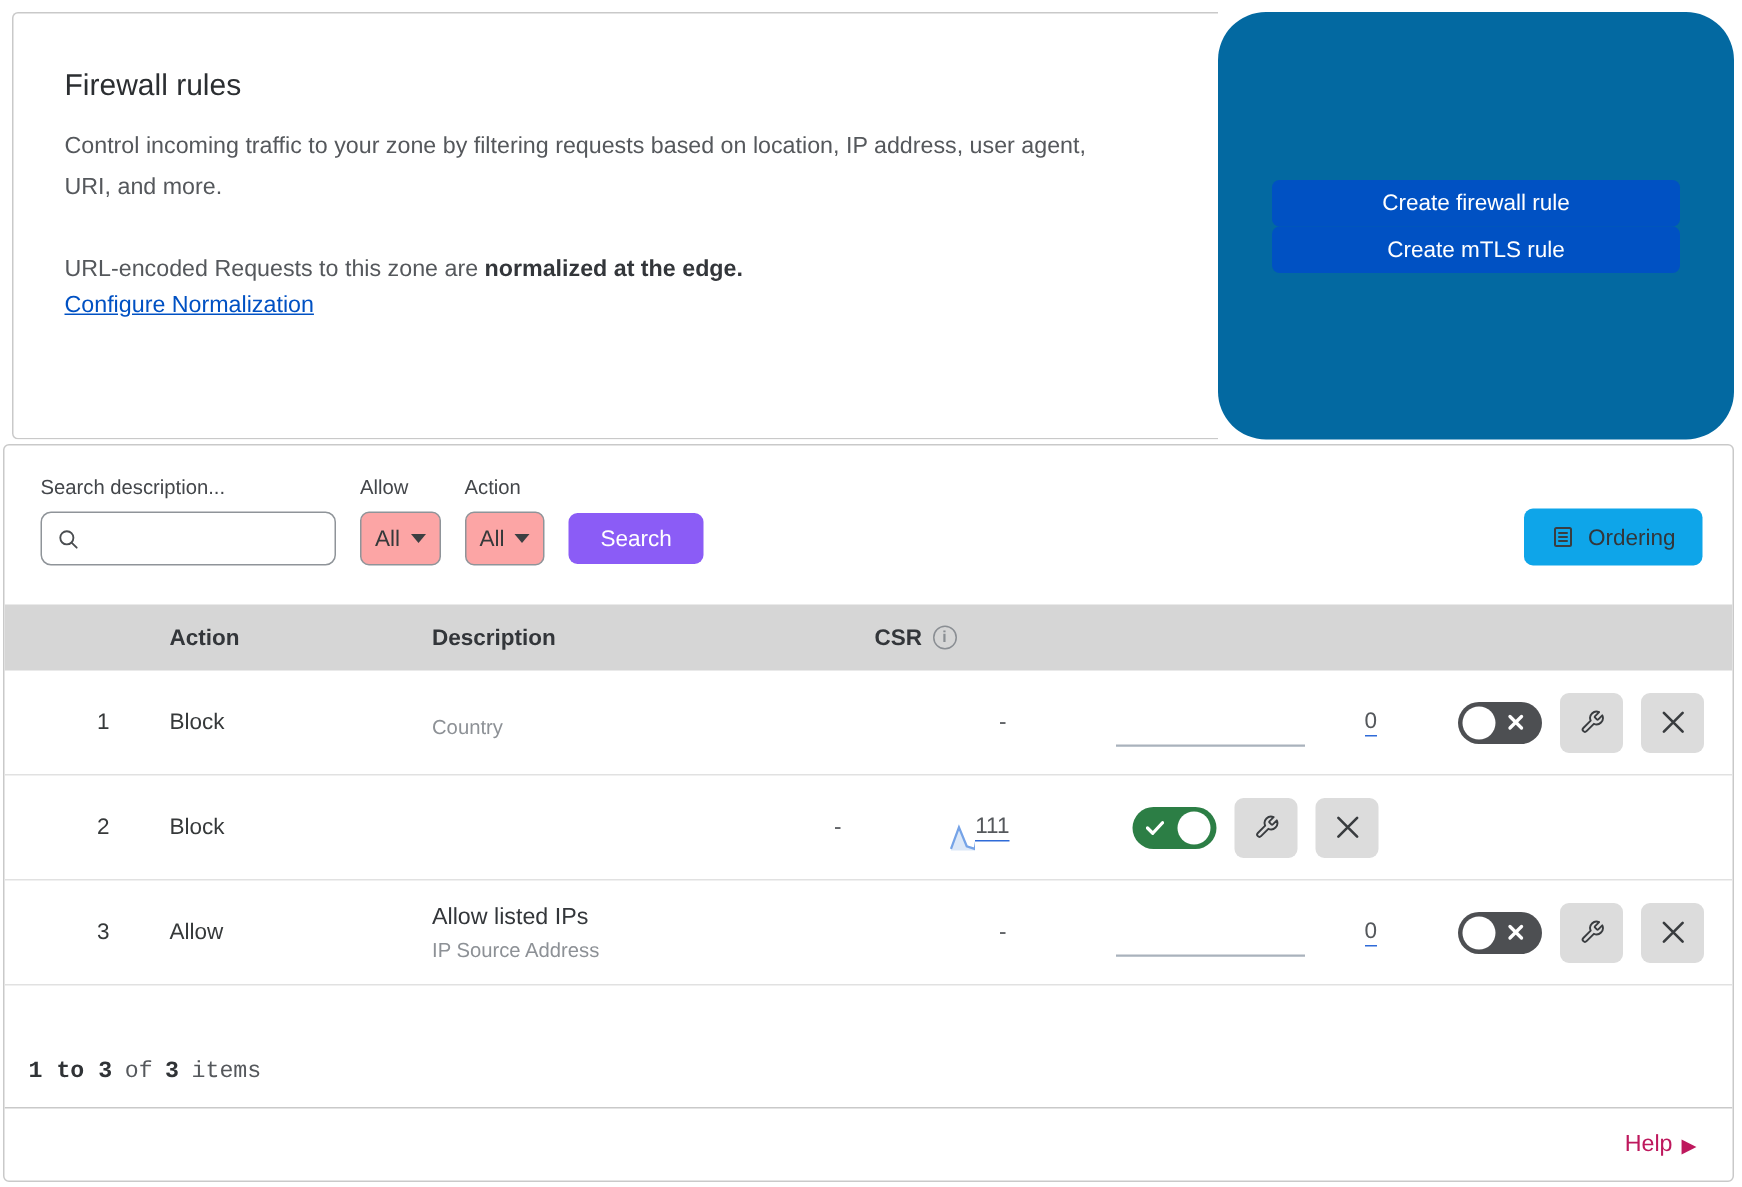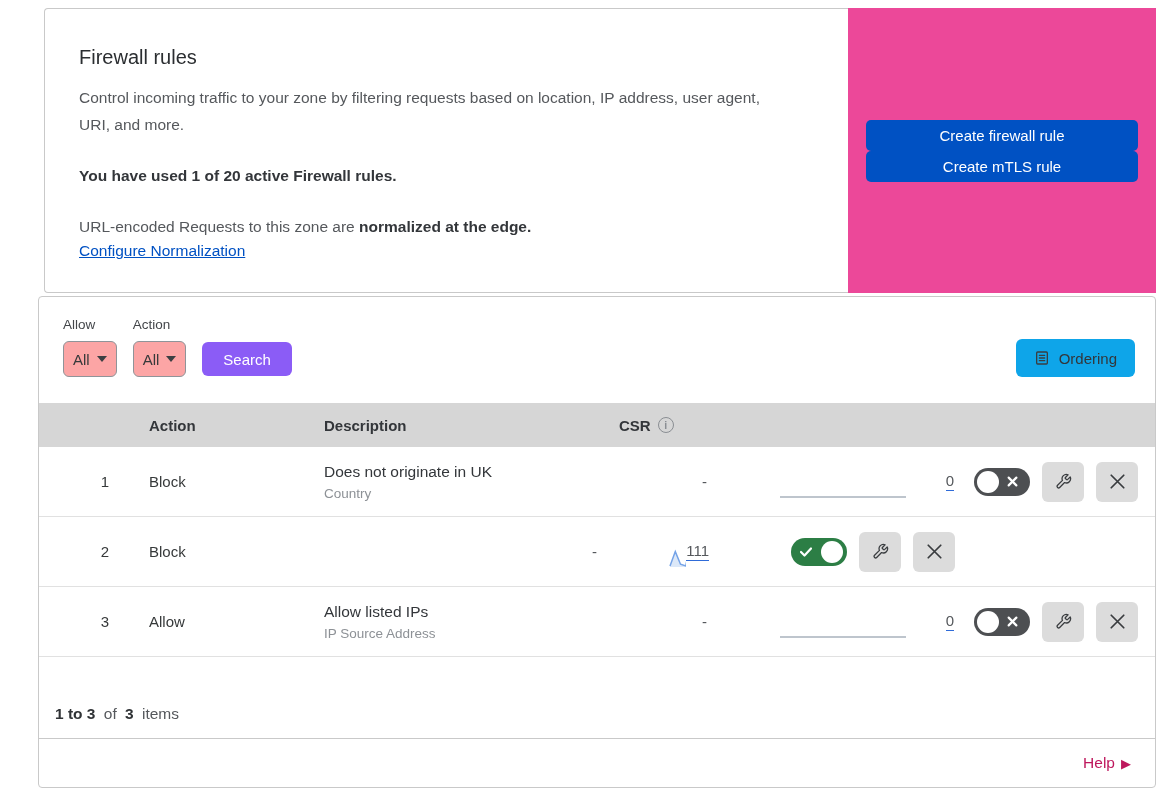--- a/index.html
+++ b/index.html
@@ -1,35 +1,35 @@
 <!DOCTYPE html>
 <html><head>
 <meta charset="utf-8">
 <style>
   * { box-sizing: border-box; margin: 0; padding: 0; }
   html,body { background:#fff; }
   .page {
     width:1161px; height:791px; background:#fff; position:relative;
-    font-family:"Liberation Sans", sans-serif; color:#36393a; overflow:hidden;padding-left:36px;
+    font-family:"Liberation Sans", sans-serif; color:#36393a; overflow:hidden;
   }
   
   .top-row { display:flex; margin:8px 5px 0 8px; height:285px; }
   .intro-card {
     width:804px; border:1px solid #c9c9c9; border-right:none; border-radius:4px 0 0 4px;
     background:#fff; padding:37px 56px 0 34px;
   }
   .page-title { font-size:20px; font-weight:500; color:#2b2e31; margin-bottom:15px; }
   .intro-desc { font-size:15.5px; color:#55585c; line-height:27px; margin-bottom:29px; max-width:710px; }
   .intro-usage { font-size:15.5px; font-weight:700; color:#33363a; margin-bottom:29px; }
   .intro-norm { font-size:15.5px; color:#55585c; line-height:26px; }
   .intro-norm strong { color:#33363a; }
   .intro-link { display:inline-block; margin-top:2px; font-size:15.5px; color:#0051c3; text-decoration:underline; cursor:pointer; }
   .actions-panel {
-    flex:1; background:#ec4899; display:flex; flex-direction:column;
-    justify-content:center; align-items:center; 
+    flex:1; background:#0369a1; display:flex; flex-direction:column;
+    justify-content:center; align-items:center; border-radius:32px;
   }
   .primary-btn {
     width:272px; height:31px; background:#0051c3; color:#fff; border:none; border-radius:5px;
     font-family:inherit; font-size:15px; cursor:pointer;
   }
   
   .main-card {
     margin:3px 5px 0 2px; height:492px; border:1px solid #c9c9c9; border-radius:4px;
     background:#fff; display:flex; flex-direction:column; overflow:hidden;
   }
@@ -80,47 +80,56 @@
   .toggle.on { background:#2c7e45; }
   .toggle.on .t-check { margin-left:9px; }
   .toggle.on .knob { margin-left:9px; }
   .icon-btn {
     width:42px; height:40px; background:#dcdcdc; border:none; border-radius:6px;
     display:flex; align-items:center; justify-content:center; cursor:pointer;
   }
   
   .table-footer { flex:1; display:flex; align-items:flex-end; padding:0 16px 15px; font-size:15.5px; color:#55585c; }
   .table-footer strong { color:#303336; }
-  .table-footer span, .table-footer strong { margin-right:4px; }
+  .table-footer span, .table-footer strong { margin-right:4px;font-family:Liberation Mono, monospace; }
   .help-row { border-top:1px solid #c9c9c9; height:49px; display:flex; align-items:center; justify-content:flex-end; padding-right:24px; }
   .help-link { display:flex; align-items:center; gap:6px; color:#be185d; font-size:15.5px; cursor:pointer; text-decoration:none; }
   .help-arrow { font-size:13px; line-height:1; }
 </style>
 </head>
 <body>
 
 <div class="page">
 
   <div class="top-row">
     <div class="intro-card">
       <div class="page-title">Firewall rules</div>
       <div class="intro-desc">Control incoming traffic to your zone by filtering requests based on location, IP address, user agent, URI, and more.</div>
-      <div class="intro-usage">You have used 1 of 20 active Firewall rules.</div>
       <div class="intro-norm"><span>URL-encoded Requests to this zone are </span><strong>normalized at the edge.</strong></div>
       <a class="intro-link">Configure Normalization</a>
     </div>
     <div class="actions-panel">
       <button class="primary-btn">Create firewall rule</button>
       <button class="primary-btn">Create mTLS rule</button>
     </div>
   </div>
 
   <div class="main-card">
 
     <div class="filter-bar">
+      <div class="fgroup">
+        <div class="flabel">Search description...</div>
+        <div class="search-box">
+          <svg width="15" height="15" viewBox="0 0 24 24" fill="none" stroke="#4a4d50" stroke-width="2" stroke-linecap="round">
+              <circle cx="10.5" cy="10.5" r="7"></circle>
+              <line x1="15.8" y1="15.8" x2="21" y2="21"></line>
+            </svg>
+          <input type="text" style="">
+        </div>
+      </div>
       <div class="fgroup">
         <div class="flabel">Allow</div>
         <div class="select-box">
           <span>All</span>
           <span class="caret"></span>
         </div>
       </div>
       <div class="fgroup">
         <div class="flabel">Action</div>
         <div class="select-box">
@@ -148,21 +157,20 @@
         <span>CSR</span>
         <span class="info-i">i</span>
       </div>
       <div></div>
     </div>
 
     <div class="tgrid trow">
       <div class="c-priority">1</div>
       <div class="c-action">Block</div>
       <div class="c-desc">
-        <div class="desc-main">Does not originate in UK</div>
         <div class="desc-sub">Country</div>
       </div>
       <div class="c-csr">-</div>
       <div class="c-activity">
         <svg class="spark" width="128" height="34">
             <polyline points="1.0,32.0 6.3,32.0 11.5,32.0 16.8,32.0 22.0,32.0 27.3,32.0 32.5,32.0 37.8,32.0 43.0,32.0 48.3,32.0 53.5,32.0 58.8,32.0 64.0,32.0 69.3,32.0 74.5,32.0 79.8,32.0 85.0,32.0 90.3,32.0 95.5,32.0 100.8,32.0 106.0,32.0 111.3,32.0 116.5,32.0 121.8,32.0 127.0,32.0" fill="none" stroke="#a9b2bc" stroke-width="1.5"></polyline>
           </svg>
         <a class="count">0</a>
       </div>
       <div class="c-controls">

